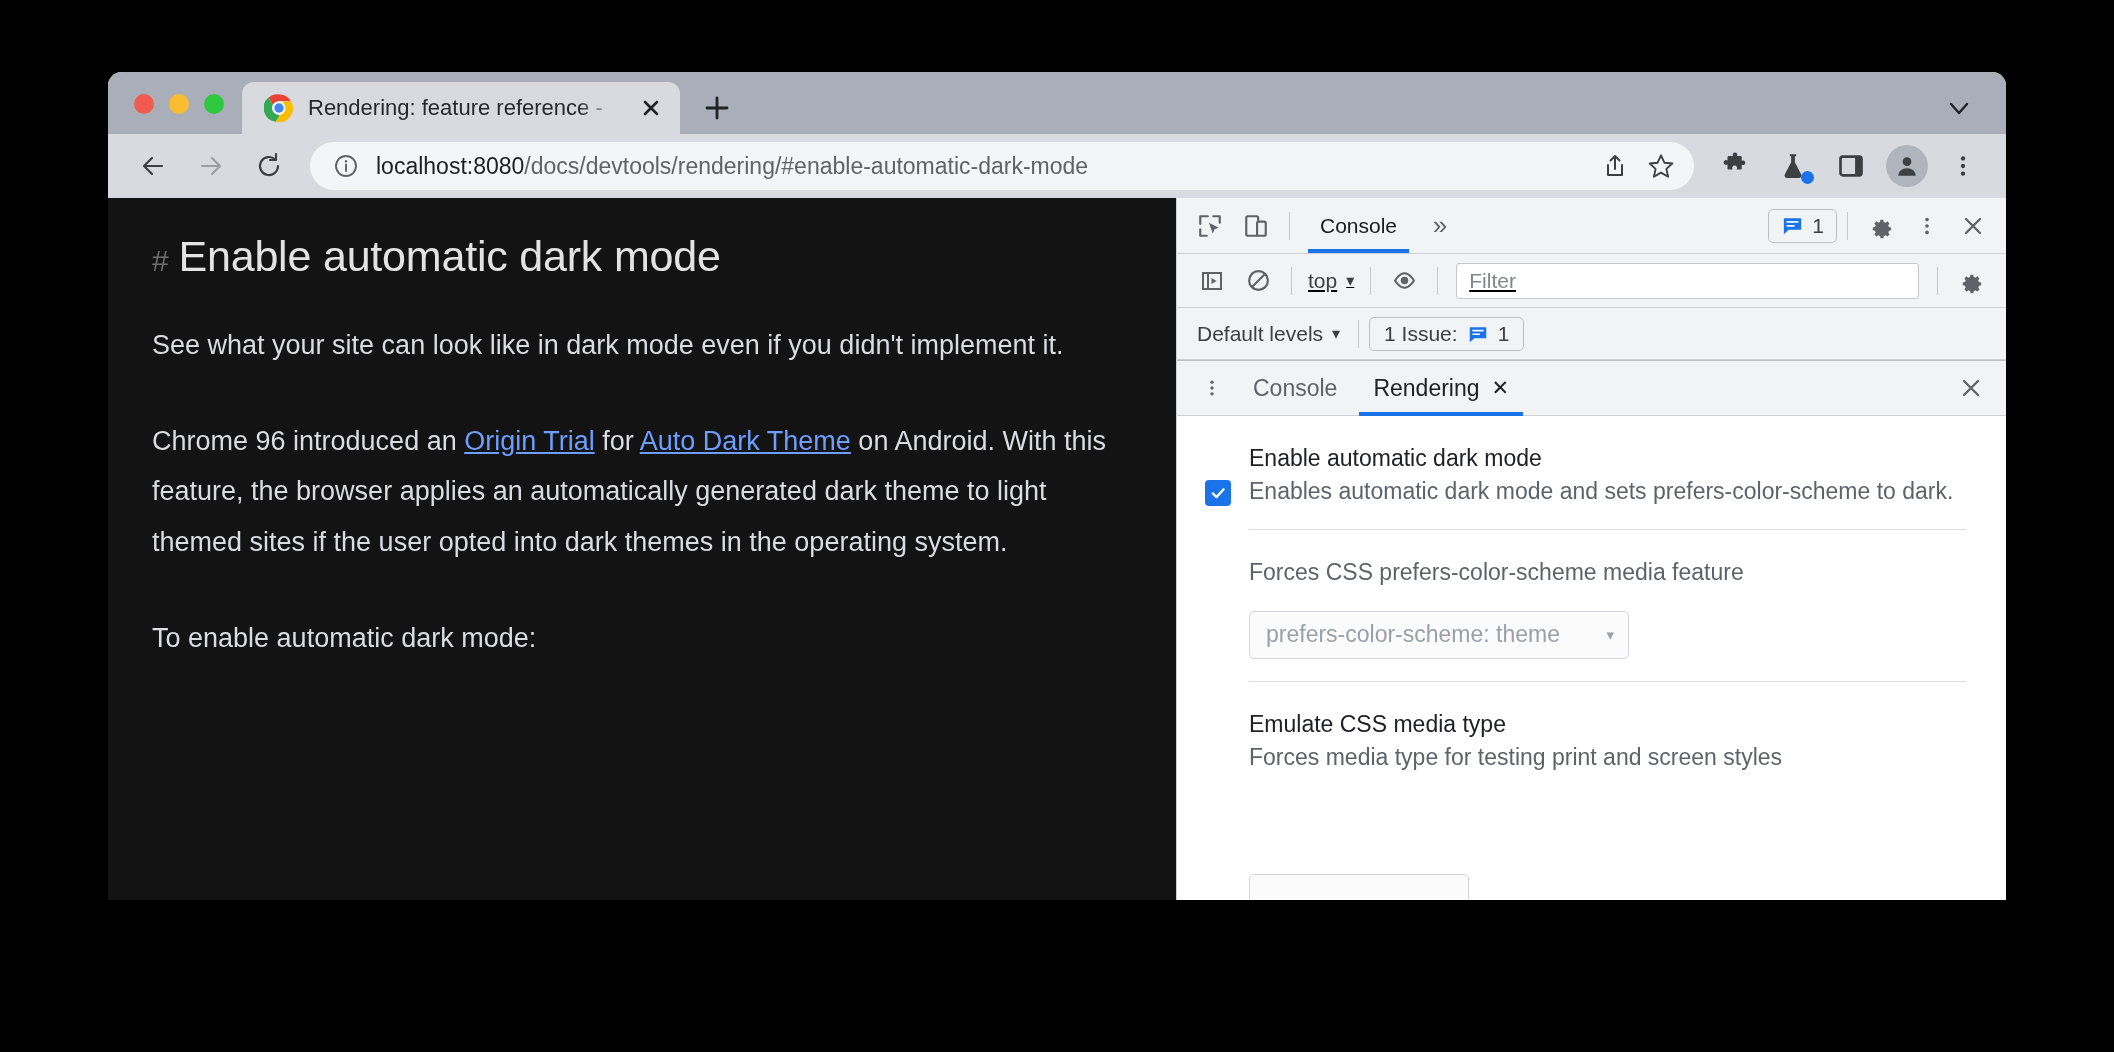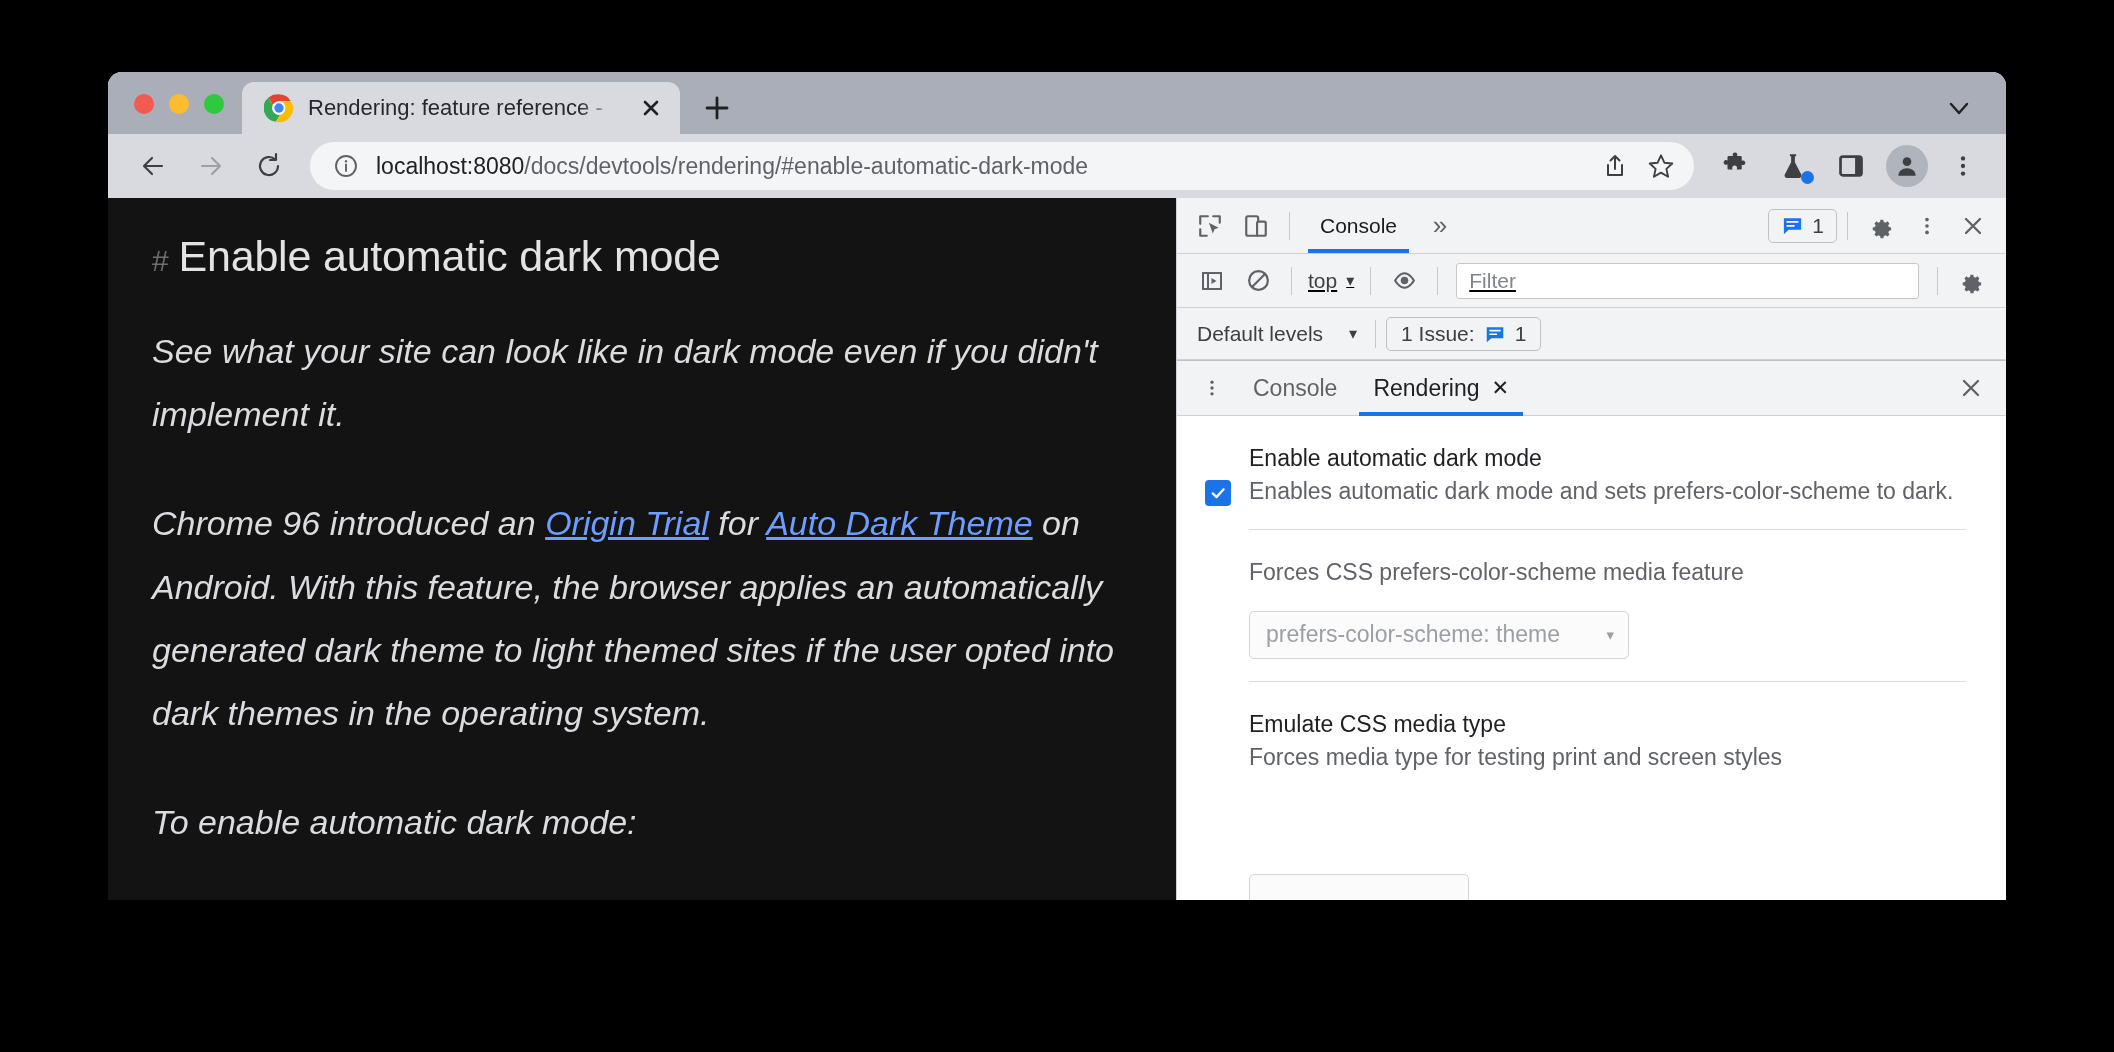--- a/index.html
+++ b/index.html
@@ -138,25 +138,24 @@
   #page h1 {
     font-size: 43px;
     font-weight: 400;
     color: #e3e3e3;
     letter-spacing: -0.2px;
     margin-bottom: 39px;
     white-space: nowrap;
   }
   #page h1 .hash { color: #6e6e70; font-size: 30px; margin-right: 10px; }
   #page p {
-    font-size: 34px;
+    font-size: 27px;
     line-height: 1.86;
     color: #dadce0;
     margin-bottom: 46px;
-    font-style: italic;
   }
   #page a { color: #6d9eff; text-decoration: underline; }
 
   
   #devtools {
     flex: 1;
     background: #ffffff;
     display: flex; flex-direction: column;
     border-left: 1px solid #cdd0d4;
     overflow: hidden;
@@ -217,21 +216,21 @@
     padding: 0 12px;
     font-size: 21px;
     color: #80868b;
     margin: 0 8px;
     min-width: 0;
   }
 
   #dt-levels-row { height: 52px; padding: 0 12px; }
   #levels-select {
     font-size: 21px; color: #3c4043;
-    display: flex; align-items: center; gap: 26px;
+    display: flex; align-items: center; gap: 9px;
     padding: 0 8px;
     flex: 0 0 auto;
   }
   #issue-chip {
     display: flex; align-items: center; gap: 9px;
     border: 1px solid #bdc1c6;
     border-radius: 5px;
     padding: 4px 14px;
     font-size: 21px;
     color: #3c4043;

